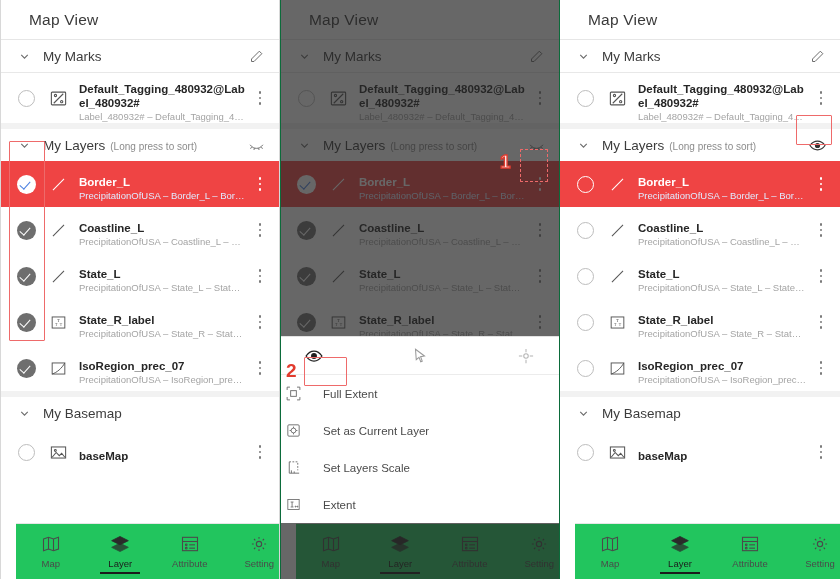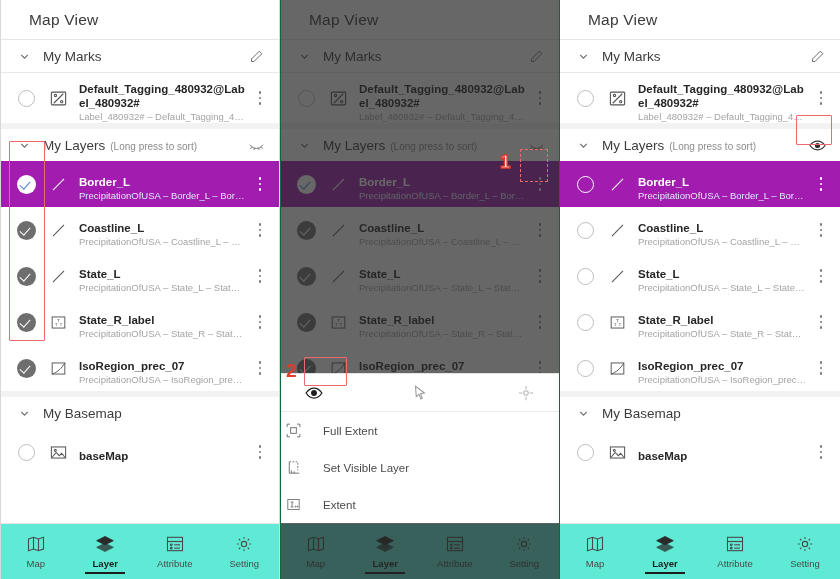--- a/index.html
+++ b/index.html
@@ -54,21 +54,21 @@
   .thick-divider { height: 6px; background: #f2f2f2; }
 
   
   .item-row {
     display: flex; align-items: center;
     padding: 0 8px 0 10px;
     min-height: 46px;
     background: #fff;
   }
   .item-row.mark { min-height: 50px; }
-  .item-row.selected { background: #a21caf; }
+  .item-row.selected { background: #ef4444; }
 
   .cb {
     width: 30px; min-width:30px; display:flex; align-items:center; justify-content:center;
   }
   .circle {
     width: 17px; height: 17px; border-radius: 50%;
     border: 1.5px solid #bdbdbd; background: transparent;
   }
   .circle.white-outline { border-color: #ffffff; }
   .check {
@@ -105,31 +105,31 @@
 
   .kebab {
     width: 22px; min-width:22px; height: 30px;
     display:flex; flex-direction: column; align-items:center; justify-content:center; gap: 3px;
   }
   .kebab i { width: 2.6px; height: 2.6px; border-radius: 50%; background: #7a7a7a; display:block; }
   .item-row.selected .kebab i { background: #ffffff; }
 
   
   .bottom-nav {
-    position: absolute; left: 0; bottom: 0; width: 100%;
-    height: 56px; background: #5eead4;
+    position: absolute; left: 15px; bottom: 0; width: 100%;
+    height: 56px; background: #22c55e;
     border-top: 1px solid #e6e6e6;
     display: flex; align-items: center;
   }
   .nav-item {
     flex: 1; display: flex; flex-direction: column; align-items: center; justify-content: center;
     gap: 4px; color: #5a5a5a; position: relative; height: 100%;
   }
   .nav-label { font-size: 9.5px; color: #4a4a4a; }
-  .nav-item.active .nav-label { color: #1c1c1c; font-weight: bold; }
+  .nav-item.active .nav-label { color: #1c1c1c; font-weight: normal; }
   .nav-item.active .underline {
     position: absolute; bottom: 5px; width: 40px; height: 2.5px; background: #1c1c1c;
   }
 
   
   .dim-overlay {
     position: absolute; left: 0; top: 0; width: 100%; height: 100%;
     background: rgba(38,38,38,0.70);
     pointer-events: none; z-index: 5;
   }
@@ -622,31 +622,41 @@
       <div class="ctx-row">
         <span class="ci">
           <svg width="17" height="17" viewBox="0 0 24 24" fill="none" stroke="currentColor" stroke-width="1.3">
             <rect x="8" y="8" width="8" height="8"></rect>
             <path d="M3 7V3h4M21 7V3h-4M3 17v4h4M21 17v4h-4"></path>
           </svg>
         </span>
         <span class="cl">Full Extent</span>
       </div>
 
+      <div class="ctx-row">
+        <span class="ci">
+          <svg width="17" height="17" viewBox="0 0 24 24" fill="none" stroke="currentColor" stroke-width="1.3">
+            <rect x="4" y="4" width="16" height="16" rx="1.5"></rect>
+            <circle cx="12" cy="12" r="3.4"></circle>
+              <path d="M12 6.5v2M12 15.5v2M6.5 12h2M15.5 12h2"></path>
+          </svg>
+        </span>
+        <span class="cl">Set as Current Layer</span>
+      </div>
 
       <div class="ctx-row">
         <span class="ci">
           <svg width="17" height="17" viewBox="0 0 24 24" fill="none" stroke="currentColor" stroke-width="1.3">
             <path d="M6 4v16h14" stroke-dasharray="0"></path>
             <path d="M6 4h12v12" stroke-dasharray="2.5 2"></path>
             <line x1="9" y1="20" x2="9" y2="16"></line>
               <line x1="13" y1="20" x2="13" y2="17.5"></line>
           </svg>
         </span>
-        <span class="cl">Set Visible Layer</span>
+        <span class="cl">Set Layers Scale</span>
       </div>
 
       <div class="ctx-row">
         <span class="ci">
           <svg width="17" height="17" viewBox="0 0 24 24" fill="none" stroke="currentColor" stroke-width="1.2">
             <rect x="4" y="5" width="16" height="14"></rect>
             <path d="M8 8.5h4M10 8.5v7M8 15.5h4"></path>
             <circle cx="15" cy="15" r="0.7" fill="currentColor"></circle>
               <circle cx="17.5" cy="15" r="0.7" fill="currentColor"></circle>
           </svg>

